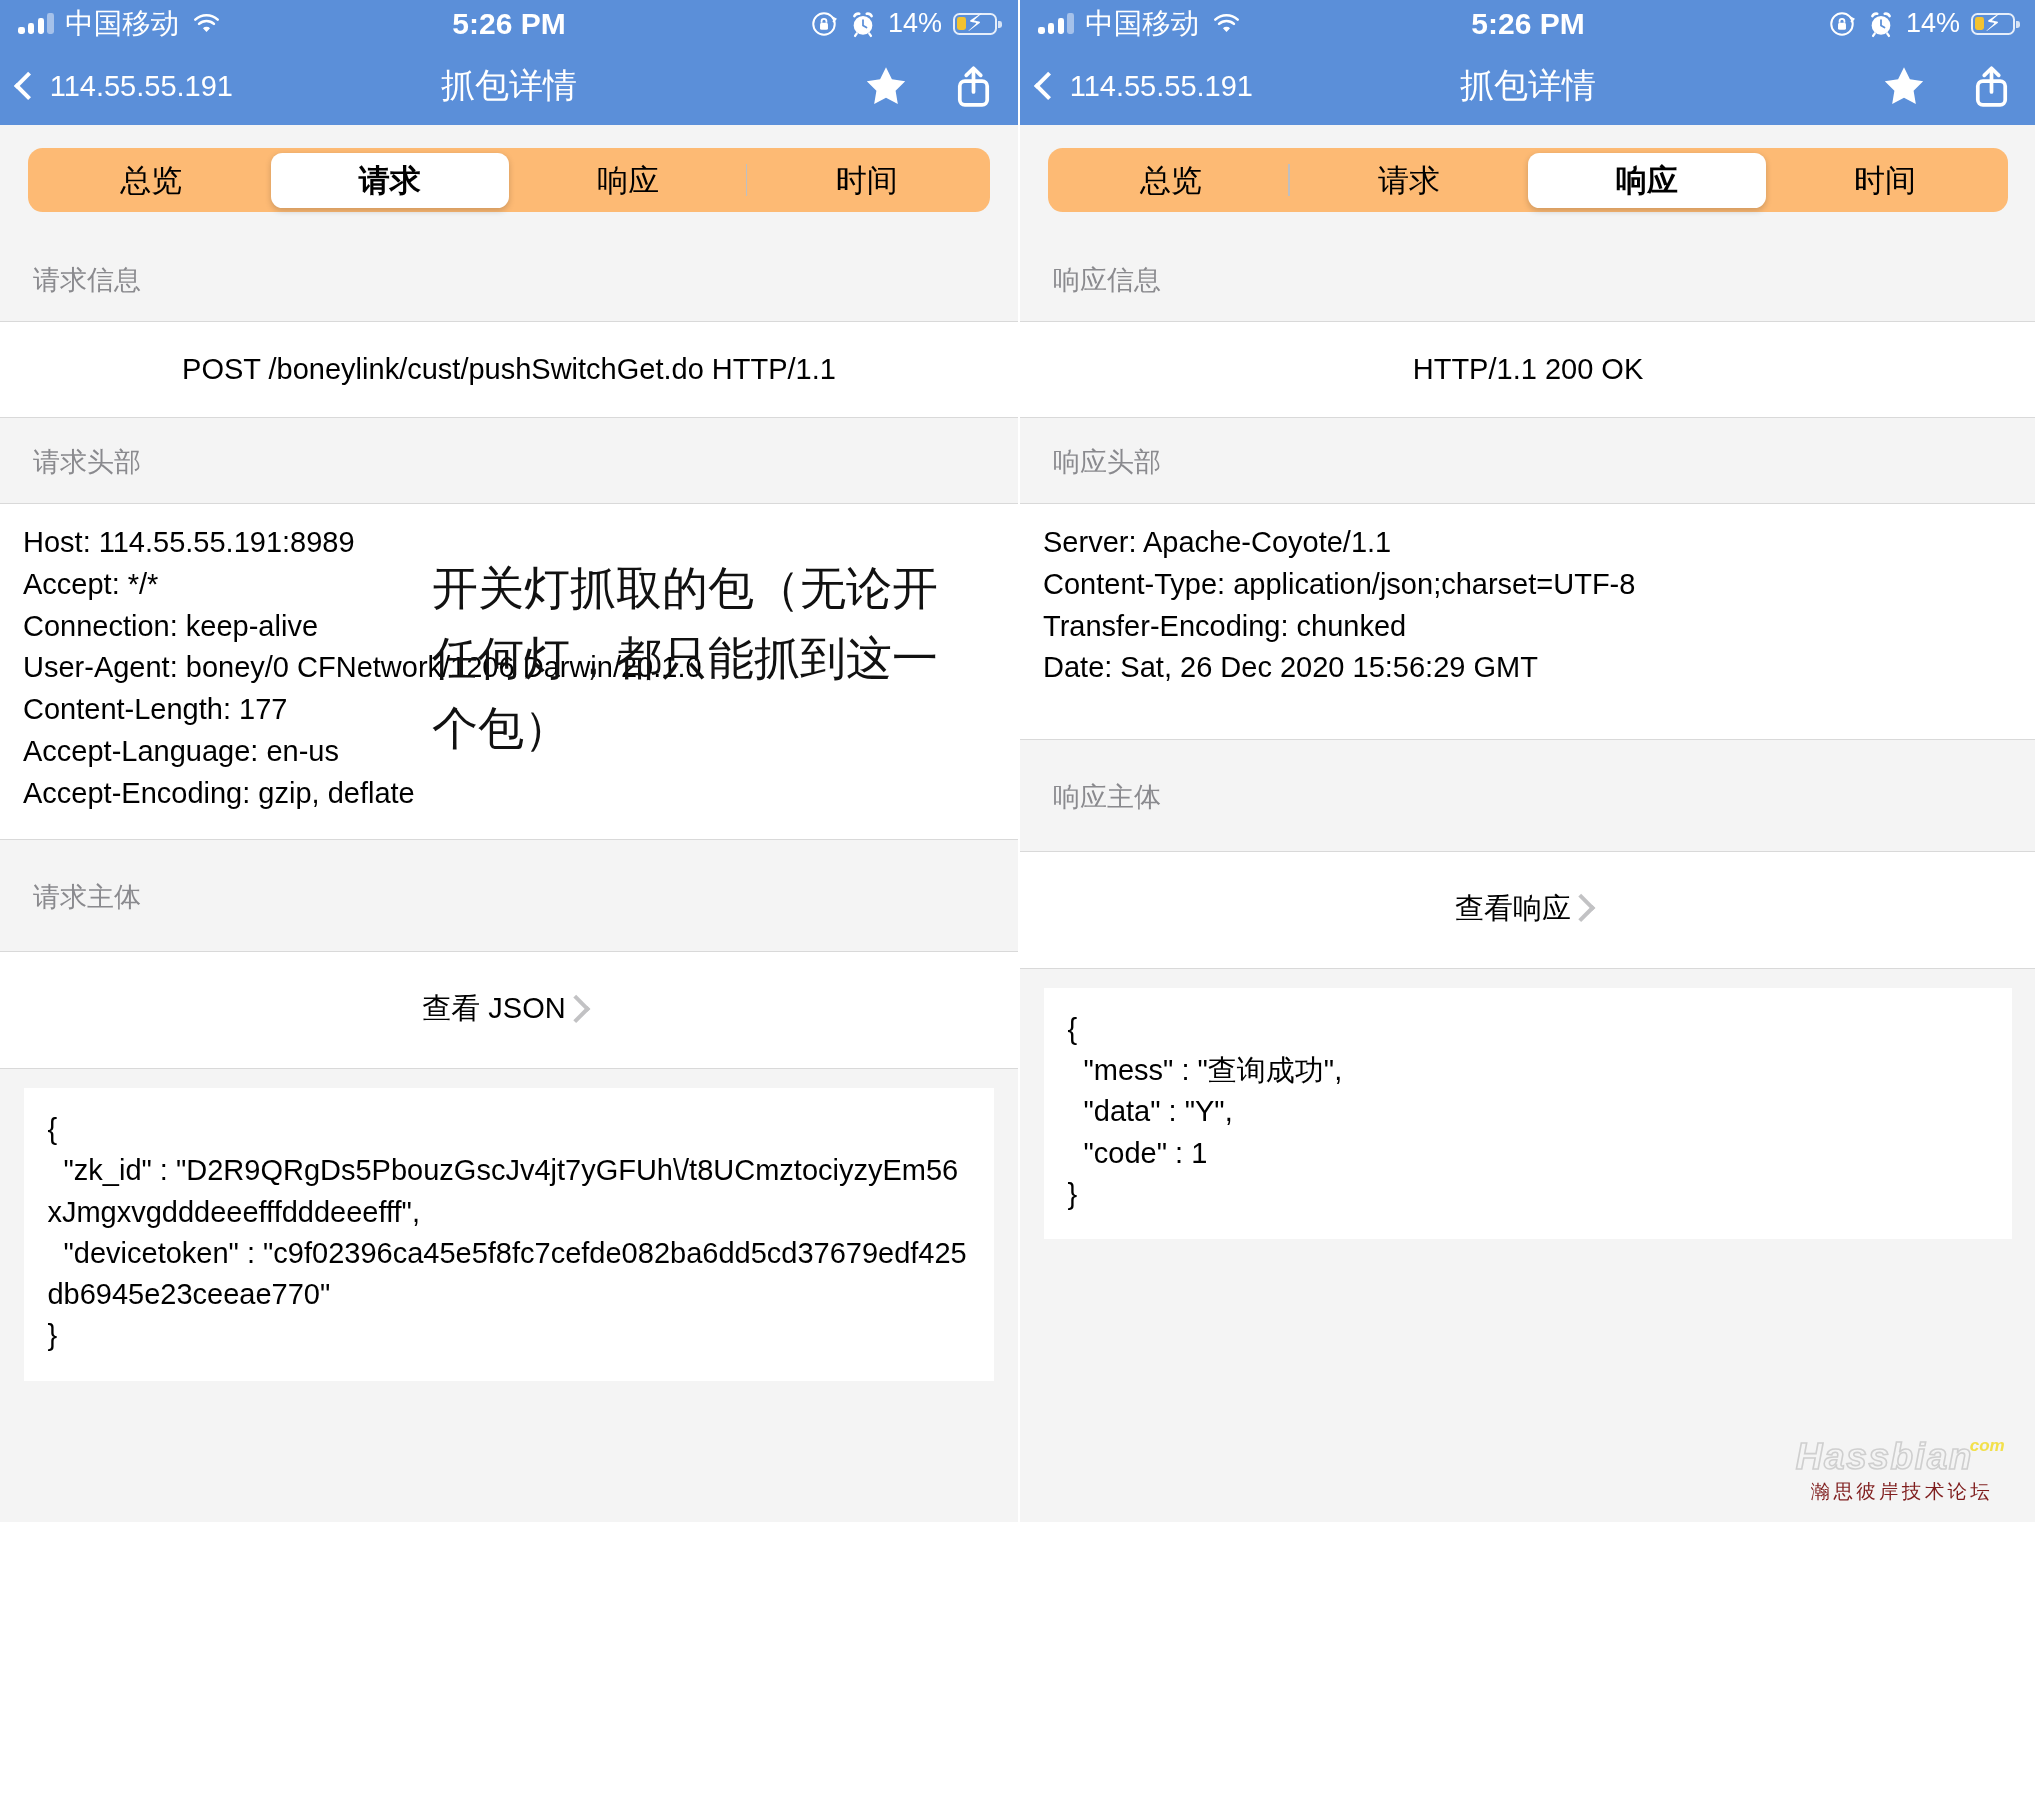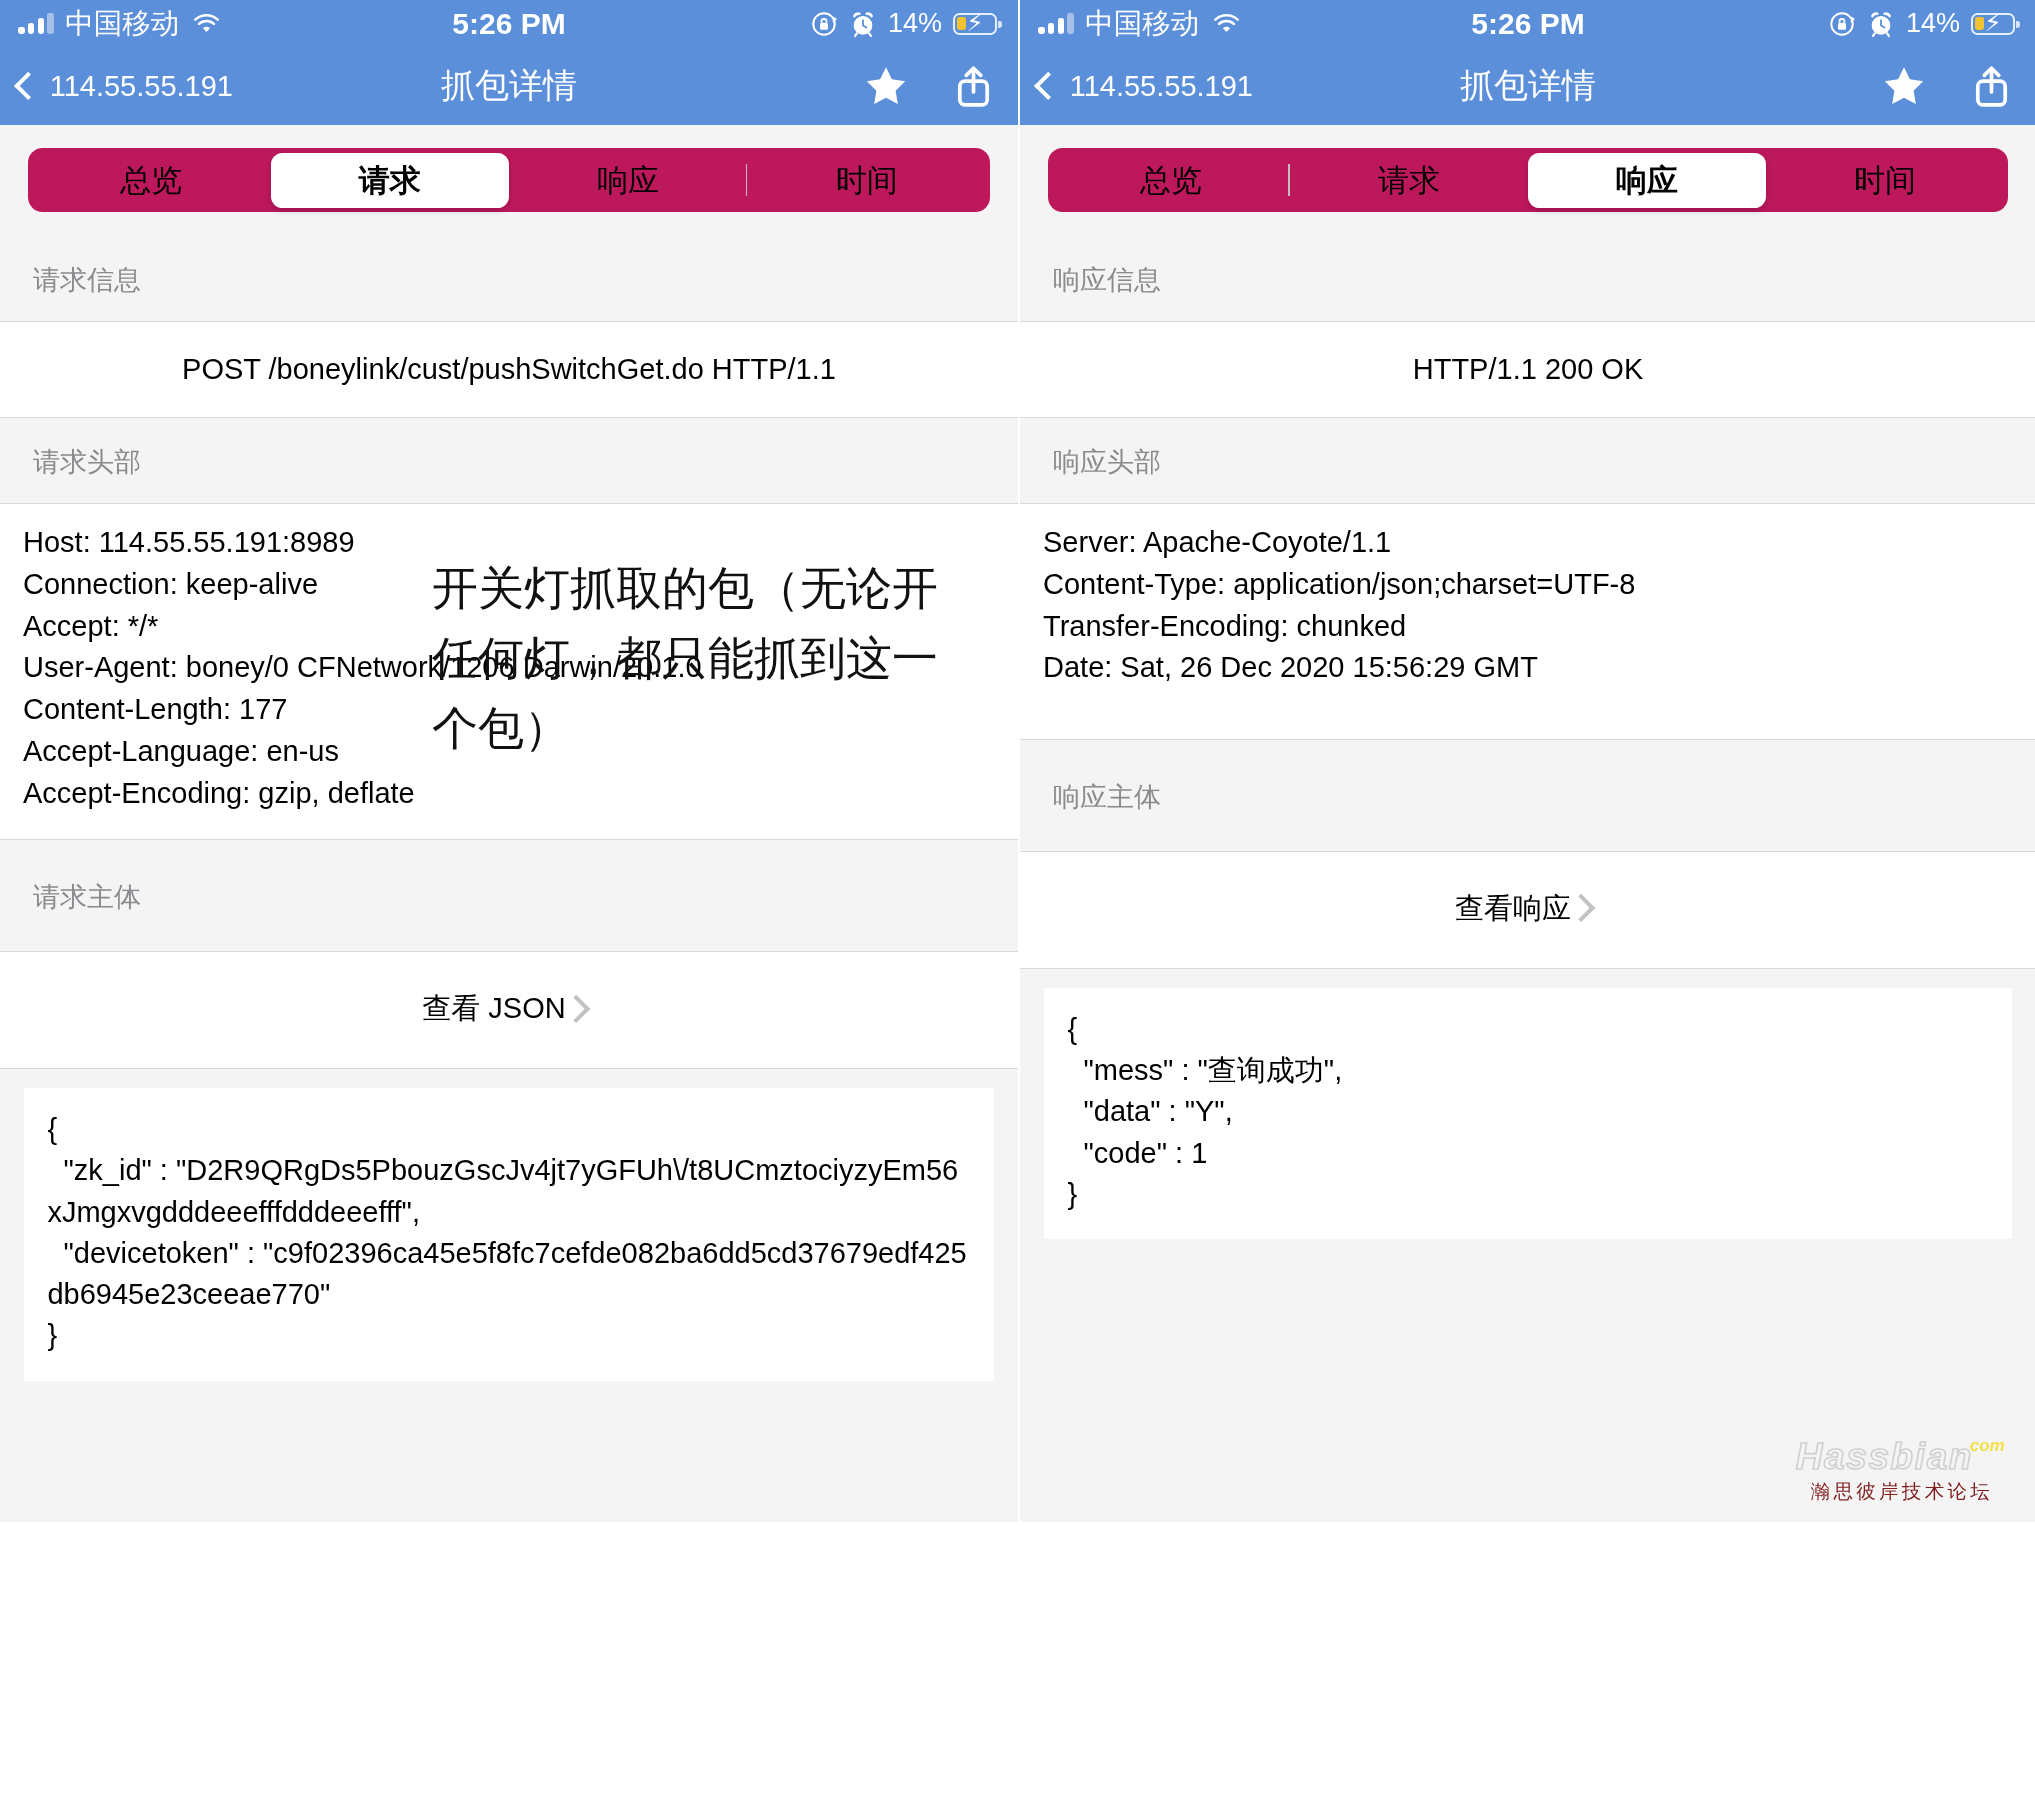--- a/index.html
+++ b/index.html
@@ -169,21 +169,21 @@
     gap: 39px;
     z-index: 2;
   }
 
   
   .seg-wrap {
     background: #f4f4f4;
     padding: 23px 28px 24.4px 28px;
   }
   .segmented {
-    background: #be185d;
+    background: #fdba74;
     border-radius: 14.7px;
     height: 64px;
     display: flex;
     align-items: center;
     padding: 4.1px;
     box-sizing: border-box;
     position: relative;
   }
   .seg {
     flex: 1 1 0;
@@ -398,22 +398,22 @@
       </div>
 
       <div class="section-head">请求信息</div>
       <div class="row">
         <span>POST /boneylink/cust/pushSwitchGet.do HTTP/1.1</span>
       </div>
 
       <div class="section-head">请求头部</div>
       <div class="row mono-block">
         <div class="hdr-line">Host: 114.55.55.191:8989</div>
+        <div class="hdr-line">Accept: */*</div>
         <div class="hdr-line">Connection: keep-alive</div>
-        <div class="hdr-line">Accept: */*</div>
         <div class="hdr-line">User-Agent: boney/0 CFNetwork/1206 Darwin/20.1.0</div>
         <div class="hdr-line">Content-Length: 177</div>
         <div class="hdr-line">Accept-Language: en-us</div>
         <div class="hdr-line">Accept-Encoding: gzip, deflate</div>
       </div>
 
       <div class="section-head" style="padding-top:39px;padding-bottom:36px;">请求主体</div>
       <div class="row" style="padding-top:34px;padding-bottom:36px;">
         <span>查看 JSON</span>
         <span class="chev-right"></span>

